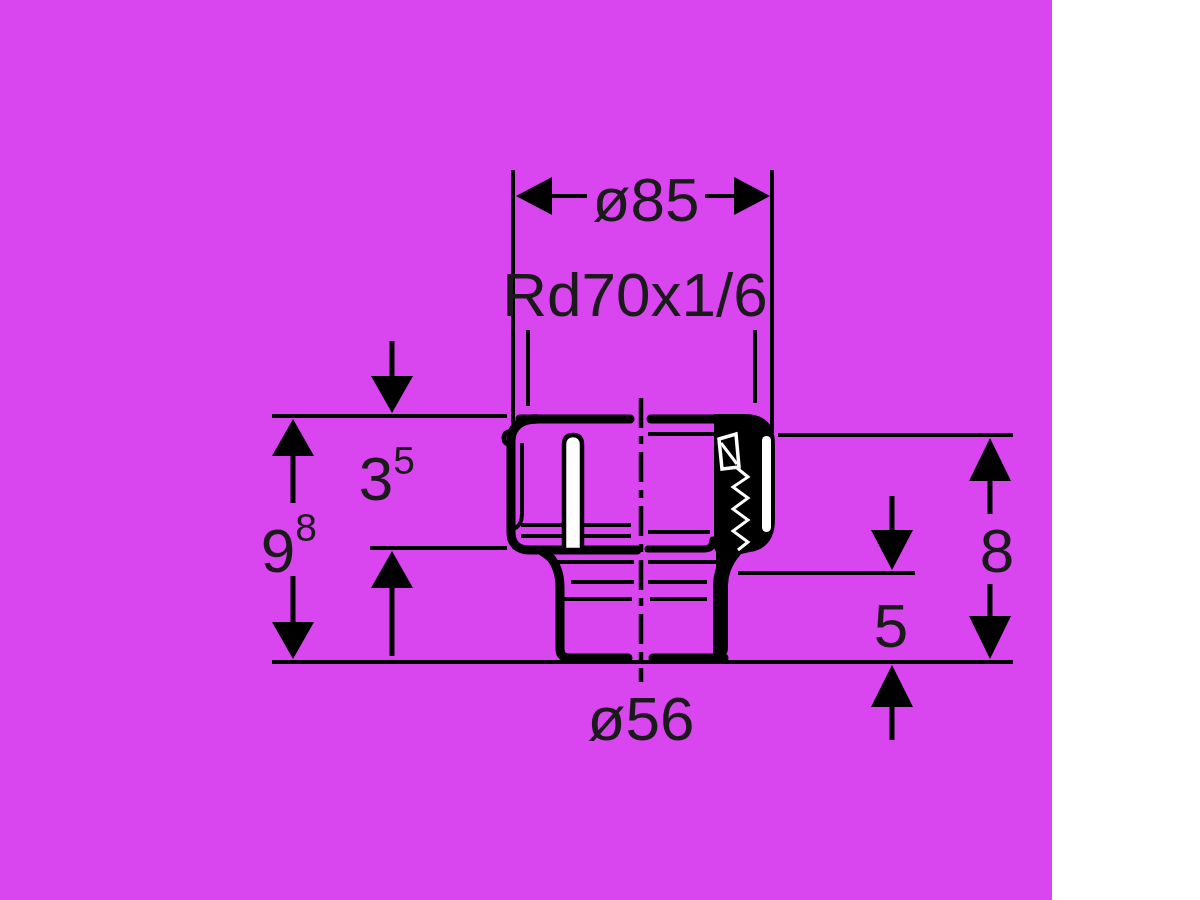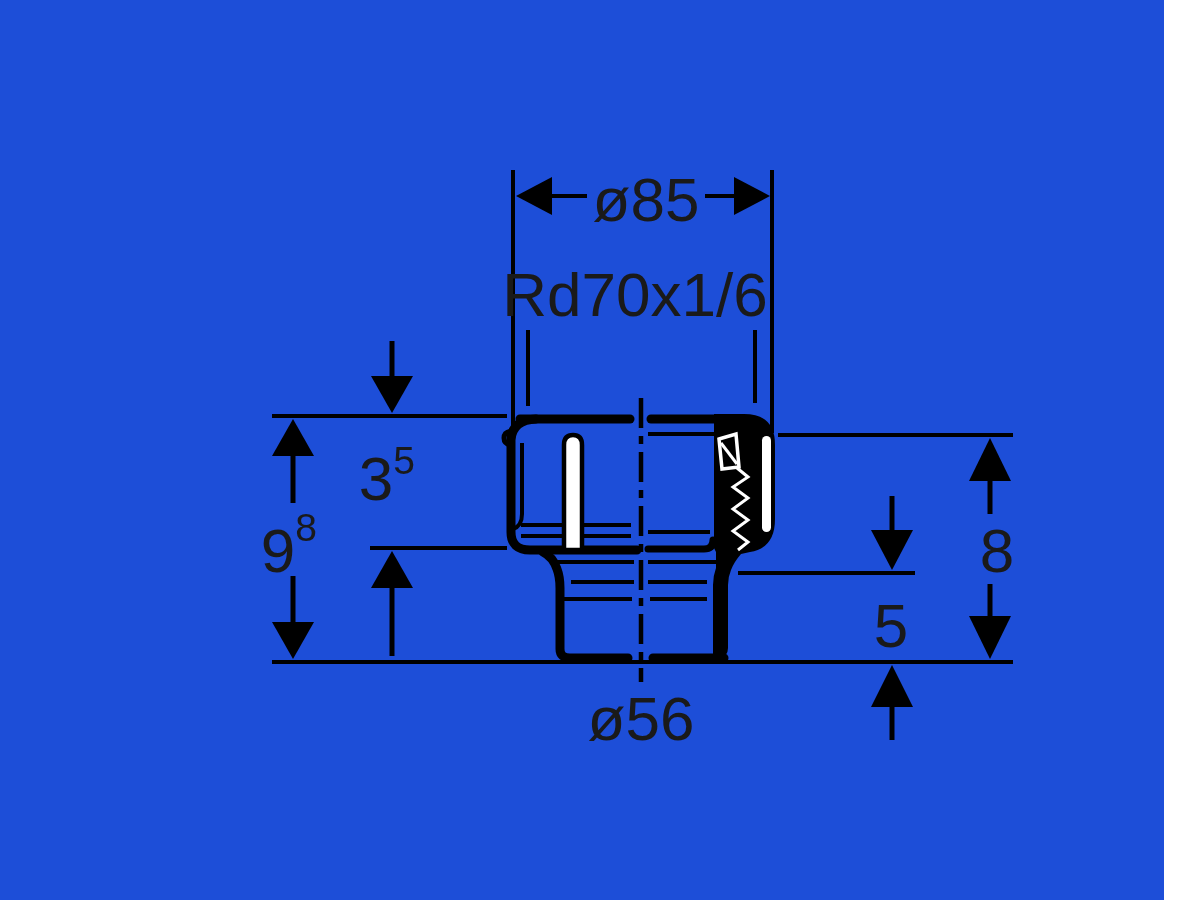--- a/index.html
+++ b/index.html
@@ -1,16 +1,16 @@
 <!DOCTYPE html>
 <html><head>
 <meta charset="utf-8">
 <style>
   html,body{margin:0;padding:0;background:#ffffff;}
-  #stage{position:relative;width:1164px;height:900px;background:#1d4ed8;overflow:hidden;}
+  #stage{position:relative;width:1052px;height:900px;background:#d946ef;overflow:hidden;}
   svg{display:block;}
   .ln{stroke:#000;fill:none;}
   .thick{stroke-width:9;stroke-linecap:round;stroke-linejoin:round;}
   .mid{stroke-width:7;stroke-linecap:round;}
   .thin{stroke-width:4;stroke-linecap:butt;}
   .dim{stroke-width:4;stroke-linecap:butt;}
   .tail{stroke-width:5;stroke-linecap:butt;}
   .arrow{fill:#000;stroke:none;}
   .whiteline{stroke:#fff;fill:none;}
   text{font-family:"Liberation Sans","DejaVu Sans",sans-serif;fill:#1a1a1a;}

